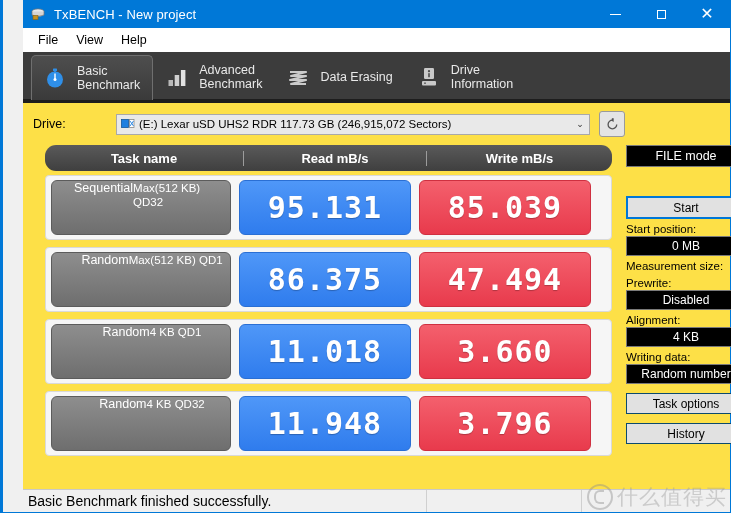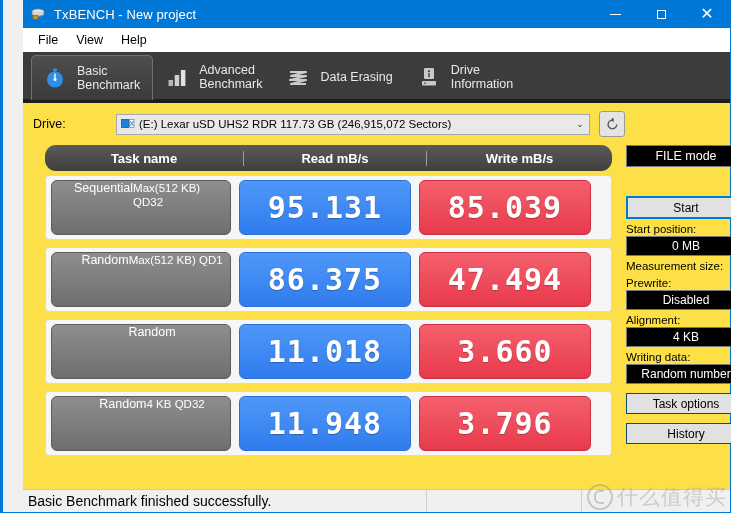--- a/index.html
+++ b/index.html
@@ -539,20 +539,21 @@
             <span class="task-line1">Random</span>
             <span class="task-line2">Max(512 KB) QD1</span>
           </div>
           <div class="value-cell read">86.375</div>
           <div class="value-cell write">47.494</div>
         </div>
 
         <div class="result-row">
           <div class="task-cell">
             <span class="task-line1">Random</span>
+            <span class="task-line2">4 KB QD1</span>
           </div>
           <div class="value-cell read">11.018</div>
           <div class="value-cell write">3.660</div>
         </div>
 
         <div class="result-row">
           <div class="task-cell">
             <span class="task-line1">Random</span>
             <span class="task-line2">4 KB QD32</span>
           </div>

